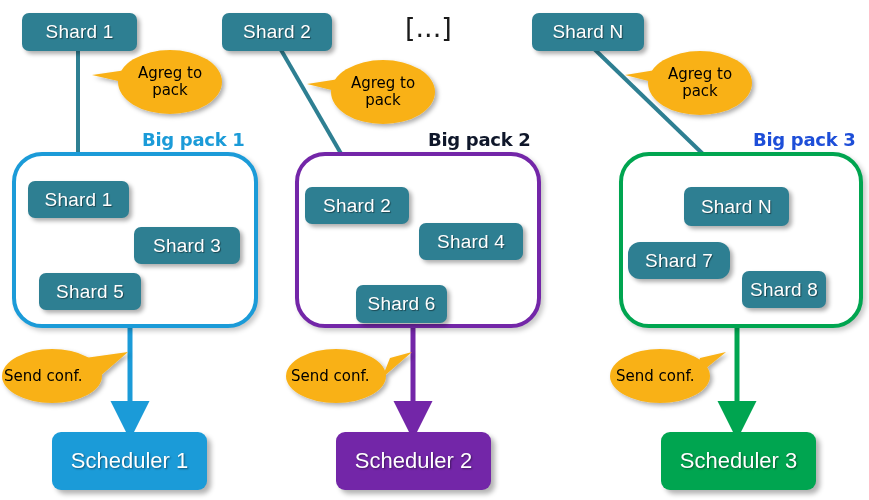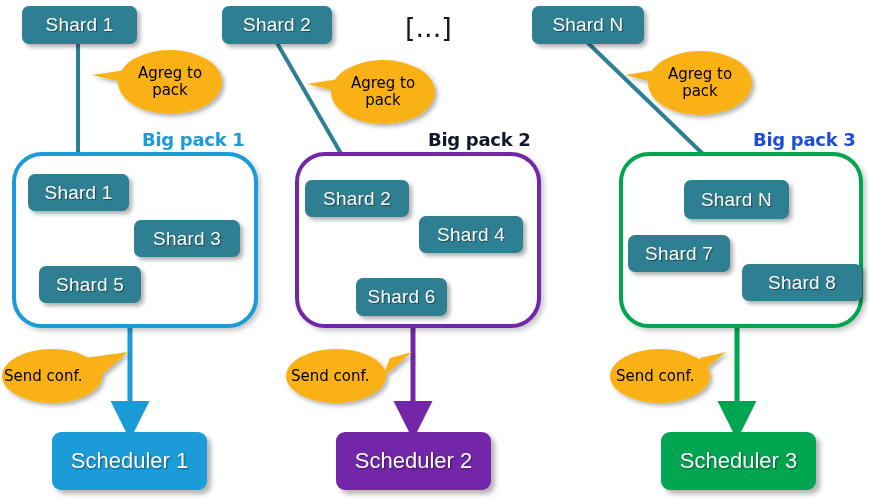--- a/index.html
+++ b/index.html
@@ -14,20 +14,21 @@
     position:absolute;
     background:#2E7F92;
     color:#ffffff;
     border-radius:7px;
     display:flex;align-items:center;justify-content:center;
     font-size:19px;
     letter-spacing:.2px;
     box-shadow:3px 3px 4px rgba(0,0,0,.32);
     text-shadow:1px 1px 1px rgba(0,0,0,.45);
     white-space:nowrap;
+    margin-top:7px;
   }
   .shard.top{font-size:19px;}
 
   
   .pack{
     position:absolute;
     border-style:solid;
     border-radius:30px;
     background:#ffffff;
     box-shadow:3px 3px 5px rgba(0,0,0,.22);
@@ -205,24 +206,24 @@
     <span>Shard 4</span>
   </div>
   <div class="shard" style="left:356px;top:278px;width:91px;height:38px;">
     <span>Shard 6</span>
   </div>
 
   <div class="pack p3" style="left:619px;top:152px;width:236px;height:168px;"></div>
   <div class="shard" style="left:684px;top:180px;width:105px;height:39px;">
     <span>Shard N</span>
   </div>
-  <div class="shard" style="left:628px;top:235px;width:102px;height:37px;">
+  <div class="shard" style="left:628px;top:235px;width:102px;height:37px;border-radius:12px;">
     <span>Shard 7</span>
   </div>
-  <div class="shard" style="left:742px;top:264px;width:120px;height:37px;">
+  <div class="shard" style="left:742px;top:264px;width:84px;height:37px;">
     <span>Shard 8</span>
   </div>
 
   <div class="callout-text" style="left:4px;top:364px;width:96px;height:24px;justify-content:flex-start;">
     <span>Send conf.</span>
   </div>
   <div class="callout-text" style="left:291px;top:364px;width:96px;height:24px;justify-content:flex-start;">
     <span>Send conf.</span>
   </div>
   <div class="callout-text" style="left:616px;top:364px;width:96px;height:24px;justify-content:flex-start;">

